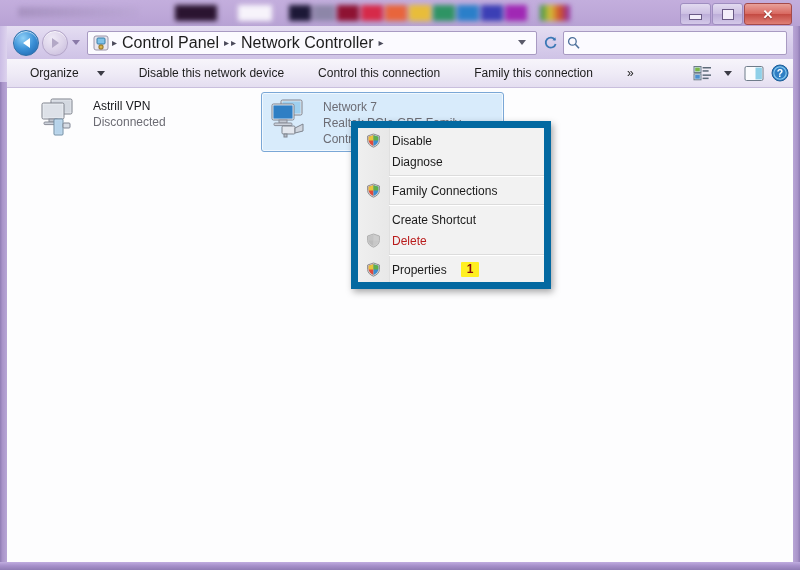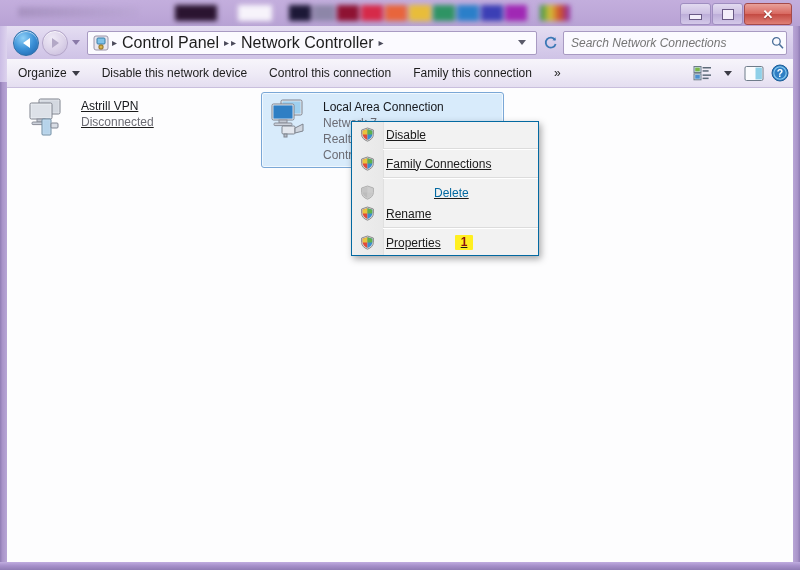--- a/index.html
+++ b/index.html
@@ -86,21 +86,21 @@
   .searchbox input{border:0;outline:0;background:transparent;flex:1 1 auto;
     font-family:"Liberation Sans",sans-serif;font-size:12px;font-style:italic;
     color:#6f6f7a;padding-left:7px;min-width:0;}
   .mag{width:18px;flex:0 0 auto;display:flex;align-items:center;justify-content:center;}
 
   
   .toolbar{position:absolute;left:7px;top:59px;width:786px;height:28px;
     background:linear-gradient(180deg,#f7f5fb 0%,#eeeaf6 55%,#e4def0 100%);
     border-bottom:1px solid #c9bfdd;display:flex;align-items:center;}
   .tbitem{font-size:12px;color:#1d1d1d;padding:5px 11px;white-space:nowrap;
-    display:flex;align-items:center;gap:5px;border-radius:2px;}
+    display:flex;align-items:center;gap:18px;border-radius:2px;margin-left:12px;}
   .tbcaret{width:0;height:0;border-left:4px solid transparent;
     border-right:4px solid transparent;border-top:5px solid #3c3c46;}
   .tbspacer{flex:1 1 auto;}
   .tbicon{width:26px;height:22px;display:flex;align-items:center;justify-content:center;}
 
   
   .content{position:absolute;left:7px;top:88px;width:786px;height:474px;
     background:#fdfdfe;}
 
   .item{position:absolute;display:flex;align-items:flex-start;padding:4px 6px 4px 5px;
@@ -108,31 +108,31 @@
   .item .ico{width:48px;height:44px;position:relative;flex:0 0 auto;margin-right:8px;}
   .item .txt{padding-top:2px;line-height:16px;}
   .nm{font-size:12px;color:#16181c;}
   .sub{font-size:12px;color:#6c6c74;}
 
   .item.selected{background:#d8ebfb;border:1px solid #7aa7d6;
     box-shadow:inset 0 0 0 1px rgba(255,255,255,.65);}
 
   
   .ctxmenu{position:absolute;left:351px;top:121px;width:186px;
-    background:#f2f2f2;border:1px solid #0369a1;
-    box-shadow:2px 3px 7px rgba(0,0,0,.35);text-decoration:underline;}
+    background:#f2f2f2;border:7px solid #0369a1;
+    box-shadow:2px 3px 7px rgba(0,0,0,.35);}
   .ctx-gutter{position:absolute;left:0;top:0;width:31px;height:100%;
     background:linear-gradient(90deg,#efefef,#e8e8e8);
     border-right:1px solid #e0e0e0;}
   .ctx-inner{position:relative;padding:2px 0;}
   .mi{position:relative;height:21px;display:flex;align-items:center;
     padding-left:31px;font-size:12px;color:#1b1b1b;}
   .mi .label{padding-left:3px;}
   .mi.bold .label{font-weight:bold;}
-  .mi.disabled .label{color:#0369a1;margin-left:48px;}
+  .mi.disabled .label{color:#b91c1c;}
   .mi .shield{position:absolute;left:8px;top:3px;width:15px;height:15px;}
   .msep{height:1px;margin:3px 0 3px 31px;background:#dcdcdc;border-bottom:1px solid #fff;}
   .badge{display:inline-block;margin-left:14px;background:#ffef20;
     color:#8a1010;font-weight:bold;font-size:12px;
     padding:0 6px;line-height:15px;border-radius:1px;}
 </style>
 </head>
 <body>
 
 <div id="root">
@@ -202,21 +202,20 @@
       </div>
 
       <div class="refresh">
         <svg width="15" height="15" viewBox="0 0 15 15">
           <path d="M12 5 A5 5 0 1 0 12.6 9" fill="none" stroke="#3b78b5" stroke-width="1.8"></path>
           <path d="M12.4 2.2 L12.8 5.6 L9.4 5.2 Z" fill="#3b78b5"></path>
         </svg>
       </div>
 
       <div class="searchbox">
-        <input type="text" placeholder="Search Network Connections" style="">
         <span class="mag">
           <svg width="13" height="13" viewBox="0 0 13 13">
             <circle cx="5.4" cy="5.4" r="3.8" fill="none" stroke="#4b6f9a" stroke-width="1.3"></circle>
             <line x1="8.3" y1="8.3" x2="12" y2="12.3" stroke="#4b6f9a" stroke-width="1.6"></line>
           </svg>
         </span>
       </div>
     </div>
 
     <div class="toolbar">
@@ -264,21 +263,21 @@
         <svg width="18" height="18" viewBox="0 0 18 18">
           <circle cx="9" cy="9" r="8" fill="#2f7fc4" stroke="#1d5d97"></circle>
           <circle cx="9" cy="9" r="6.2" fill="none" stroke="#8dcdf0" stroke-width="1.1"></circle>
           <text x="9" y="13.2" font-size="10.5" font-weight="bold" fill="#ffffff" text-anchor="middle" font-family="Liberation Sans, sans-serif">?</text>
         </svg>
       </div>
     </div>
 
     <div class="content">
 
-      <div class="item" style="left:13px;top:4px;width:180px;text-decoration:underline;">
+      <div class="item" style="left:25px;top:4px;width:180px;">
         <div class="ico">
           <svg width="48" height="44" viewBox="0 0 48 44">
             <rect x="14" y="3" width="21" height="15" rx="1.5" fill="#e8ebf0" stroke="#7d818c"></rect>
             <rect x="15.4" y="4.4" width="18.2" height="12.2" fill="#d3d8e0"></rect>
             <rect x="5" y="7" width="22" height="16" rx="1.5" fill="#f0f2f6" stroke="#7d818c"></rect>
             <rect x="6.4" y="8.4" width="19.2" height="13.2" fill="#dde1e8"></rect>
             <rect x="12" y="23" width="8" height="3" fill="#c3c8d2" stroke="#8a8e99"></rect>
             <rect x="7" y="26" width="18" height="2.6" rx="1" fill="#cdd2db" stroke="#8a8e99"></rect>
             <g>
               <rect x="17" y="23" width="9" height="16" rx="1" fill="#cfe3f2" stroke="#6d8ba3"></rect>
@@ -303,73 +302,68 @@
             <rect x="12" y="23" width="8" height="3" fill="#c3c8d2" stroke="#8a8e99"></rect>
             <rect x="7" y="26" width="18" height="2.6" rx="1" fill="#cdd2db" stroke="#8a8e99"></rect>
             <g>
               <rect x="15" y="29" width="13" height="8" rx="1.2" fill="#e3e7ee" stroke="#7f858f"></rect>
               <path d="M28 31 L36 27 L36 34 L28 36 Z" fill="#cfd5de" stroke="#7f858f"></path>
               <rect x="17" y="37" width="3" height="3" fill="#b9bfc9" stroke="#7f858f"></rect>
             </g>
           </svg>
         </div>
         <div class="txt">
-          <div class="nm">Local Area Connection</div>
           <div class="sub">Network 7</div>
           <div class="sub">Realtek PCIe GBE Family Controller</div>
         </div>
       </div>
 
     </div>
 
     <div class="ctxmenu">
       <div class="ctx-gutter"></div>
       <div class="ctx-inner" id="ctx-inner">
           <div class="mi">
             <span class="shield"><svg width="15" height="15" viewBox="0 0 15 15">
                 <path d="M7.5 1 L13.4 3 L13.4 7.4 C13.4 10.6 10.9 13 7.5 14.2 C4.1 13 1.6 10.6 1.6 7.4 L1.6 3 Z" fill="#d8d8d8" stroke="#8d8d8d"></path>
                 <path d="M7.5 2.2 L7.5 13 C4.9 11.9 2.7 9.9 2.7 7.3 L2.7 3.7 Z" fill="#e04b3c"></path>
                 <path d="M7.5 2.2 L12.3 3.7 L12.3 7.3 C12.3 9.9 10.1 11.9 7.5 13 Z" fill="#3a8ed0"></path>
                 <path d="M7.5 2.2 L7.5 7.6 L2.7 7.6 L2.7 3.7 Z" fill="#e8c43c"></path>
                 <path d="M7.5 7.6 L12.3 7.6 L12.3 3.7 L7.5 2.2 Z" fill="#5fb04c"></path>
               </svg></span>
             <span class="label">Disable</span>
           </div>
+          <div class="mi">
+            <span class="label">Diagnose</span>
+          </div>
           <div class="msep"></div>
           <div class="mi">
             <span class="shield"><svg width="15" height="15" viewBox="0 0 15 15">
                 <path d="M7.5 1 L13.4 3 L13.4 7.4 C13.4 10.6 10.9 13 7.5 14.2 C4.1 13 1.6 10.6 1.6 7.4 L1.6 3 Z" fill="#d8d8d8" stroke="#8d8d8d"></path>
                 <path d="M7.5 2.2 L7.5 13 C4.9 11.9 2.7 9.9 2.7 7.3 L2.7 3.7 Z" fill="#e04b3c"></path>
                 <path d="M7.5 2.2 L12.3 3.7 L12.3 7.3 C12.3 9.9 10.1 11.9 7.5 13 Z" fill="#3a8ed0"></path>
                 <path d="M7.5 2.2 L7.5 7.6 L2.7 7.6 L2.7 3.7 Z" fill="#e8c43c"></path>
                 <path d="M7.5 7.6 L12.3 7.6 L12.3 3.7 L7.5 2.2 Z" fill="#5fb04c"></path>
               </svg></span>
             <span class="label">Family Connections</span>
           </div>
           <div class="msep"></div>
+          <div class="mi">
+            <span class="label">Create Shortcut</span>
+          </div>
           <div class="mi disabled">
             <span class="shield"><svg width="15" height="15" viewBox="0 0 15 15">
                 <path d="M7.5 1 L13.4 3 L13.4 7.4 C13.4 10.6 10.9 13 7.5 14.2 C4.1 13 1.6 10.6 1.6 7.4 L1.6 3 Z" fill="#cfcfcf" stroke="#b0b0b0"></path>
                 <path d="M7.5 2.2 L7.5 13 C4.9 11.9 2.7 9.9 2.7 7.3 L2.7 3.7 Z" fill="#bcbcbc"></path>
                 <path d="M7.5 2.2 L12.3 3.7 L12.3 7.3 C12.3 9.9 10.1 11.9 7.5 13 Z" fill="#c8c8c8"></path>
                 <path d="M7.5 2.2 L7.5 7.6 L2.7 7.6 L2.7 3.7 Z" fill="#c4c4c4"></path>
                 <path d="M7.5 7.6 L12.3 7.6 L12.3 3.7 L7.5 2.2 Z" fill="#cdcdcd"></path>
               </svg></span>
             <span class="label">Delete</span>
           </div>
-          <div class="mi">
-            <span class="shield"><svg width="15" height="15" viewBox="0 0 15 15">
-                <path d="M7.5 1 L13.4 3 L13.4 7.4 C13.4 10.6 10.9 13 7.5 14.2 C4.1 13 1.6 10.6 1.6 7.4 L1.6 3 Z" fill="#d8d8d8" stroke="#8d8d8d"></path>
-                <path d="M7.5 2.2 L7.5 13 C4.9 11.9 2.7 9.9 2.7 7.3 L2.7 3.7 Z" fill="#e04b3c"></path>
-                <path d="M7.5 2.2 L12.3 3.7 L12.3 7.3 C12.3 9.9 10.1 11.9 7.5 13 Z" fill="#3a8ed0"></path>
-                <path d="M7.5 2.2 L7.5 7.6 L2.7 7.6 L2.7 3.7 Z" fill="#e8c43c"></path>
-                <path d="M7.5 7.6 L12.3 7.6 L12.3 3.7 L7.5 2.2 Z" fill="#5fb04c"></path>
-              </svg></span>
-            <span class="label">Rename</span>
-          </div>
           <div class="msep"></div>
           <div class="mi">
             <span class="shield"><svg width="15" height="15" viewBox="0 0 15 15">
                 <path d="M7.5 1 L13.4 3 L13.4 7.4 C13.4 10.6 10.9 13 7.5 14.2 C4.1 13 1.6 10.6 1.6 7.4 L1.6 3 Z" fill="#d8d8d8" stroke="#8d8d8d"></path>
                 <path d="M7.5 2.2 L7.5 13 C4.9 11.9 2.7 9.9 2.7 7.3 L2.7 3.7 Z" fill="#e04b3c"></path>
                 <path d="M7.5 2.2 L12.3 3.7 L12.3 7.3 C12.3 9.9 10.1 11.9 7.5 13 Z" fill="#3a8ed0"></path>
                 <path d="M7.5 2.2 L7.5 7.6 L2.7 7.6 L2.7 3.7 Z" fill="#e8c43c"></path>
                 <path d="M7.5 7.6 L12.3 7.6 L12.3 3.7 L7.5 2.2 Z" fill="#5fb04c"></path>
               </svg></span>
             <span class="label">Properties</span>

